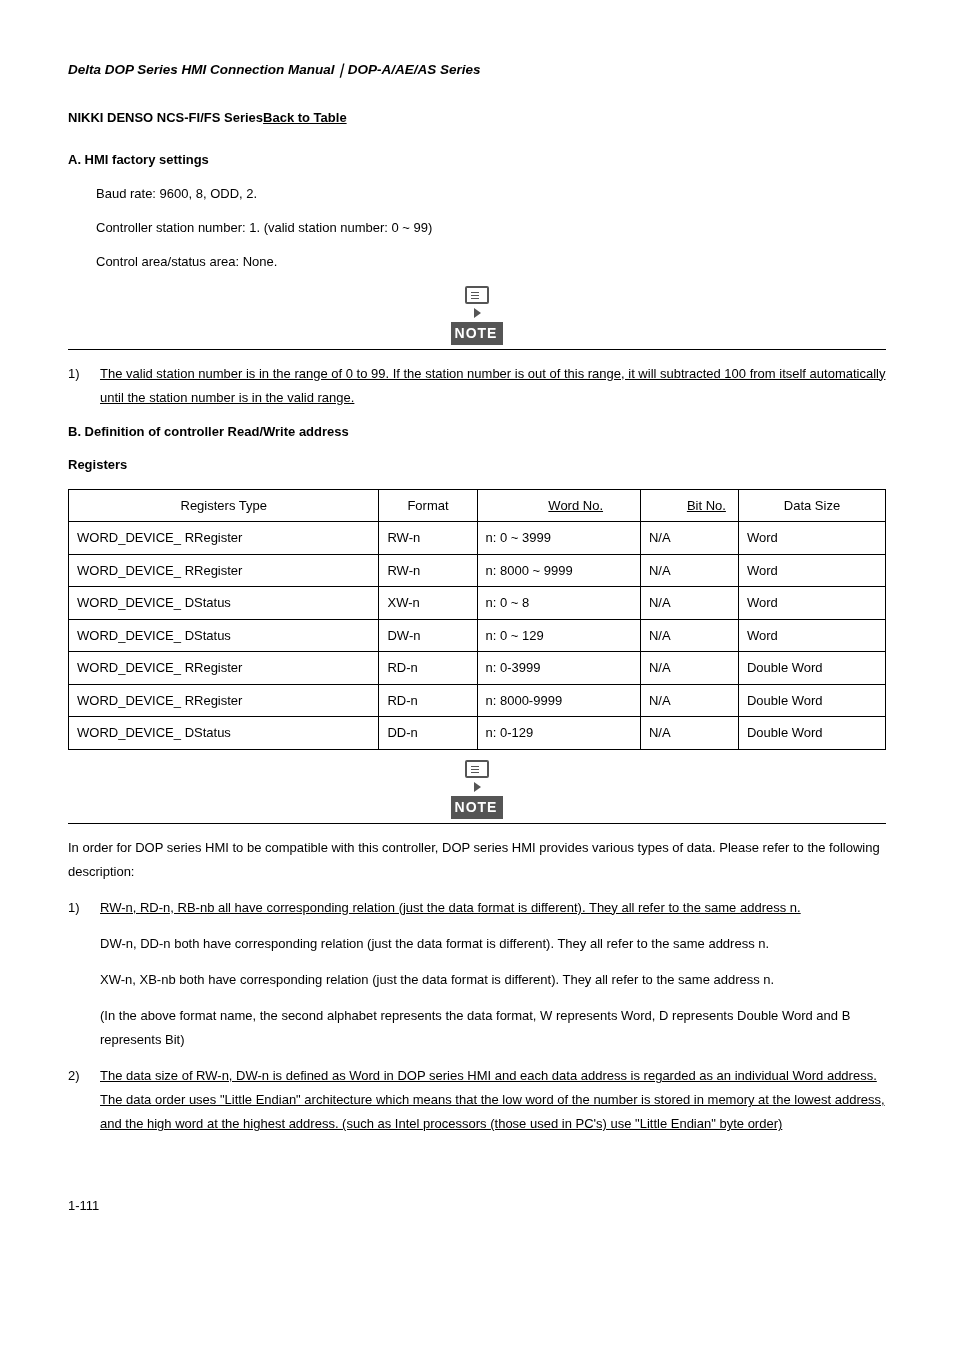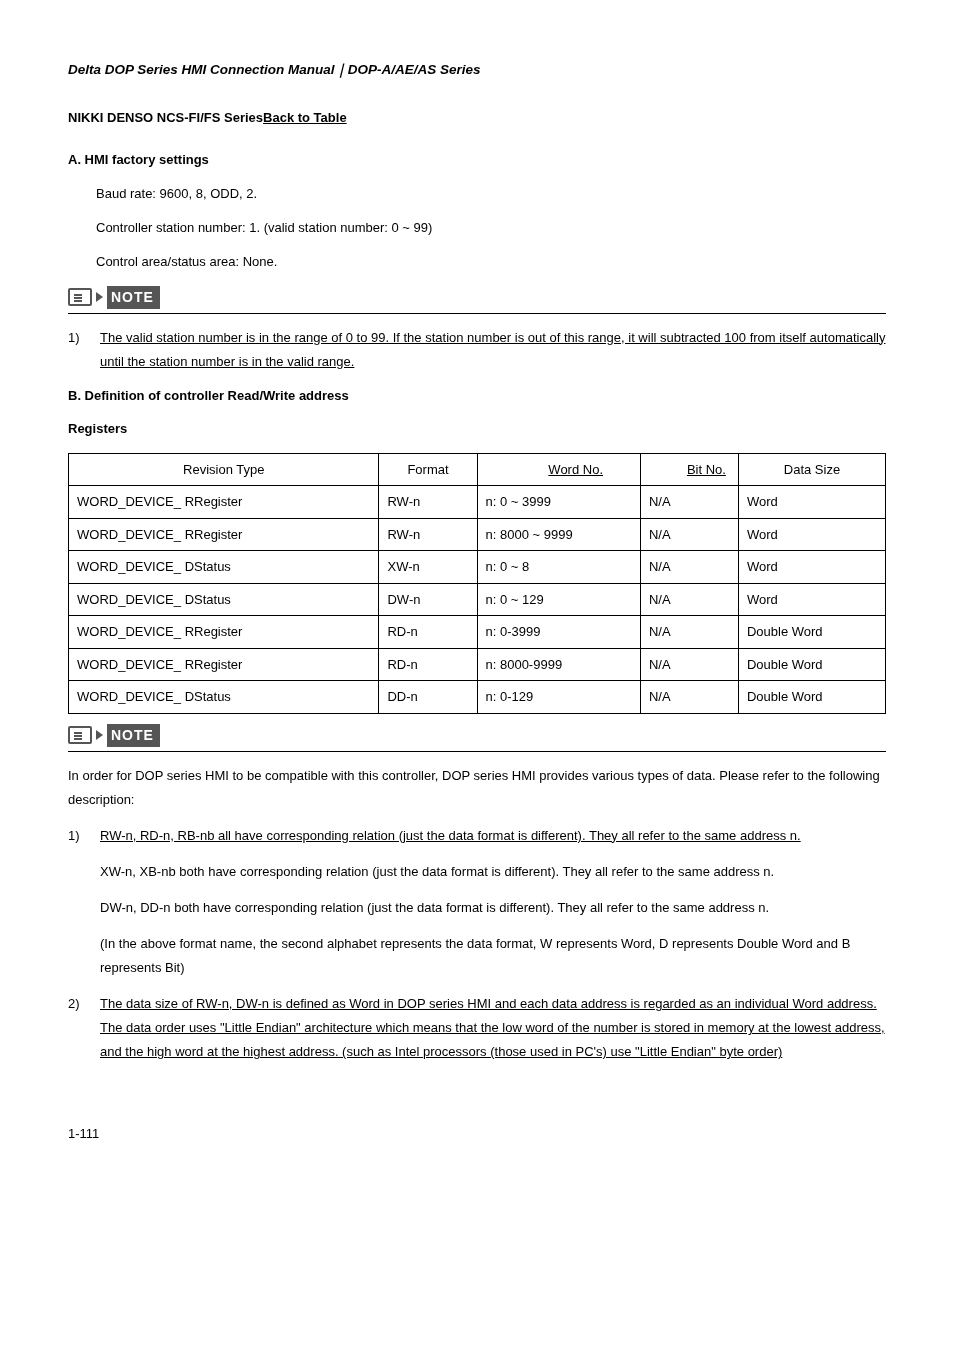--- a/index.html
+++ b/index.html
@@ -37,20 +37,21 @@
     margin-left: 28px;
     margin-bottom: 12px;
     line-height: 1.7;
   }
   .note-badge {
     display: flex;
     align-items: center;
     gap: 4px;
     margin-top: 6px;
     margin-bottom: 4px;
+    flex-direction: column;
   }
   .note-icon {
     width: 24px;
     height: 18px;
     border: 2px solid #555;
     border-radius: 2px;
     position: relative;
     box-sizing: border-box;
   }
   .note-icon::after {
@@ -145,21 +146,21 @@
   <span class="num">1)</span>
   <span class="body">The valid station number is in the range of 0 to 99. If the station number is out of this range, it will subtracted 100 from itself automatically until the station number is in the valid range.</span>
 </div>
 
 <div class="section-label">B. Definition of controller Read/Write address</div>
 <div class="section-label">Registers</div>
 
 <table class="reg">
   <thead>
     <tr>
-      <th style="width:38%;">Revision Type</th>
+      <th style="width:38%;">Registers Type</th>
       <th style="width:12%;">Format</th>
       <th class="ul" style="width:20%;">Word No.</th>
       <th class="ul" style="width:12%;">Bit No.</th>
       <th style="width:18%;">Data Size</th>
     </tr>
   </thead>
   <tbody id="reg-body">
       <tr>
         <td>WORD_DEVICE_ RRegister</td>
         <td>RW-n</td>
@@ -219,22 +220,22 @@
 </div>
 <hr class="note-rule">
 
 <div style="line-height:1.85; margin-bottom:12px;">In order for DOP series HMI to be compatible with this controller, DOP series HMI provides various types of data. Please refer to the following description:</div>
 
 <div id="note2-items">
     <div class="numbered-item">
       <span class="num">1)</span>
       <span class="body">RW-n, RD-n, RB-nb all have corresponding relation (just the data format is different). They all refer to the same address n.</span>
     </div>
+    <div class="sub-indent">DW-n, DD-n both have corresponding relation (just the data format is different). They all refer to the same address n.</div>
     <div class="sub-indent">XW-n, XB-nb both have corresponding relation (just the data format is different). They all refer to the same address n.</div>
-    <div class="sub-indent">DW-n, DD-n both have corresponding relation (just the data format is different). They all refer to the same address n.</div>
     <div class="sub-indent">(In the above format name, the second alphabet represents the data format, W represents Word, D represents Double Word and B represents Bit)</div>
     <div class="numbered-item">
       <span class="num">2)</span>
       <span class="body">The data size of RW-n, DW-n is defined as Word in DOP series HMI and each data address is regarded as an individual Word address. The data order uses "Little Endian" architecture which means that the low word of the number is stored in memory at the lowest address, and the high word at the highest address. (such as Intel processors (those used in PC's) use "Little Endian" byte order)</span>
     </div>
   </div>
 
 <div class="footer">
   <span class="pageno">1-111</span>
 </div>

